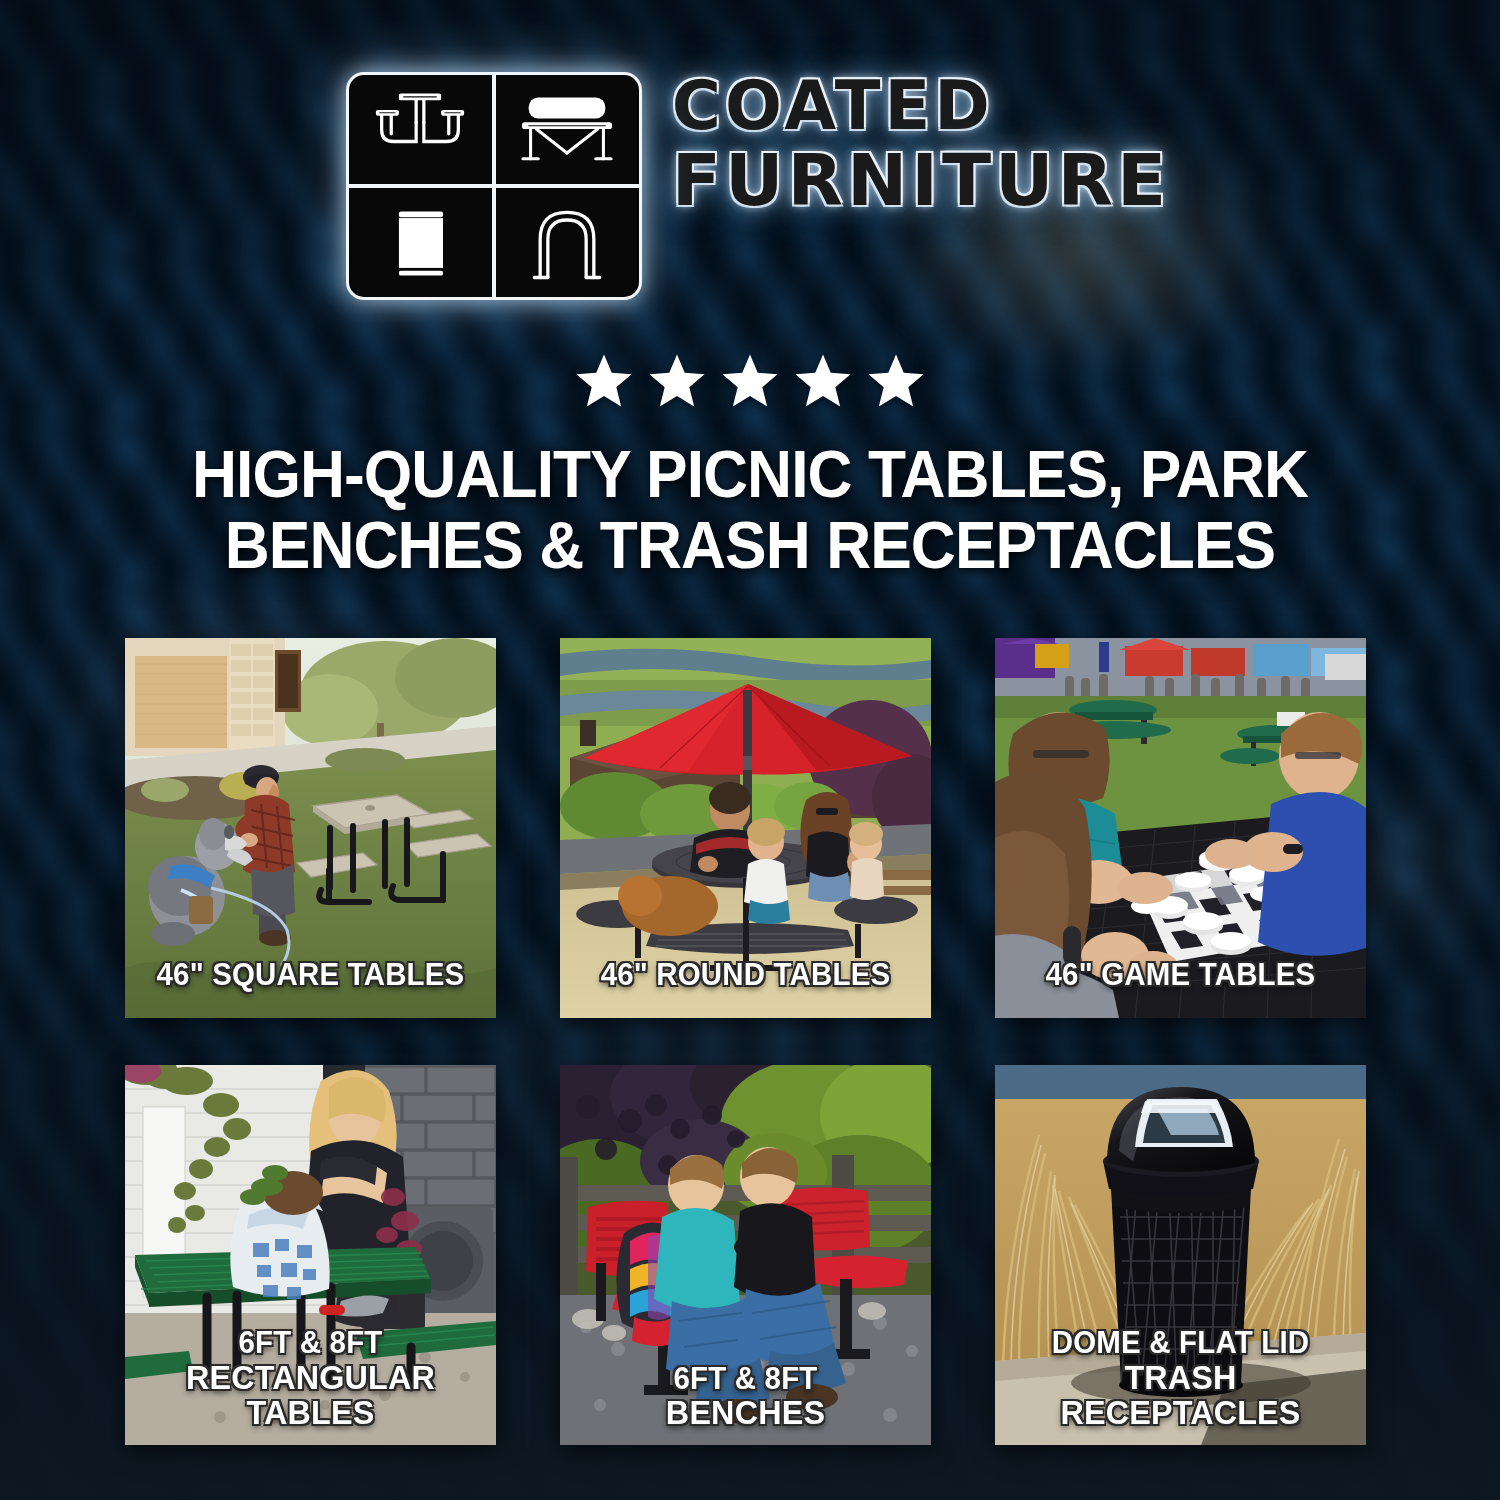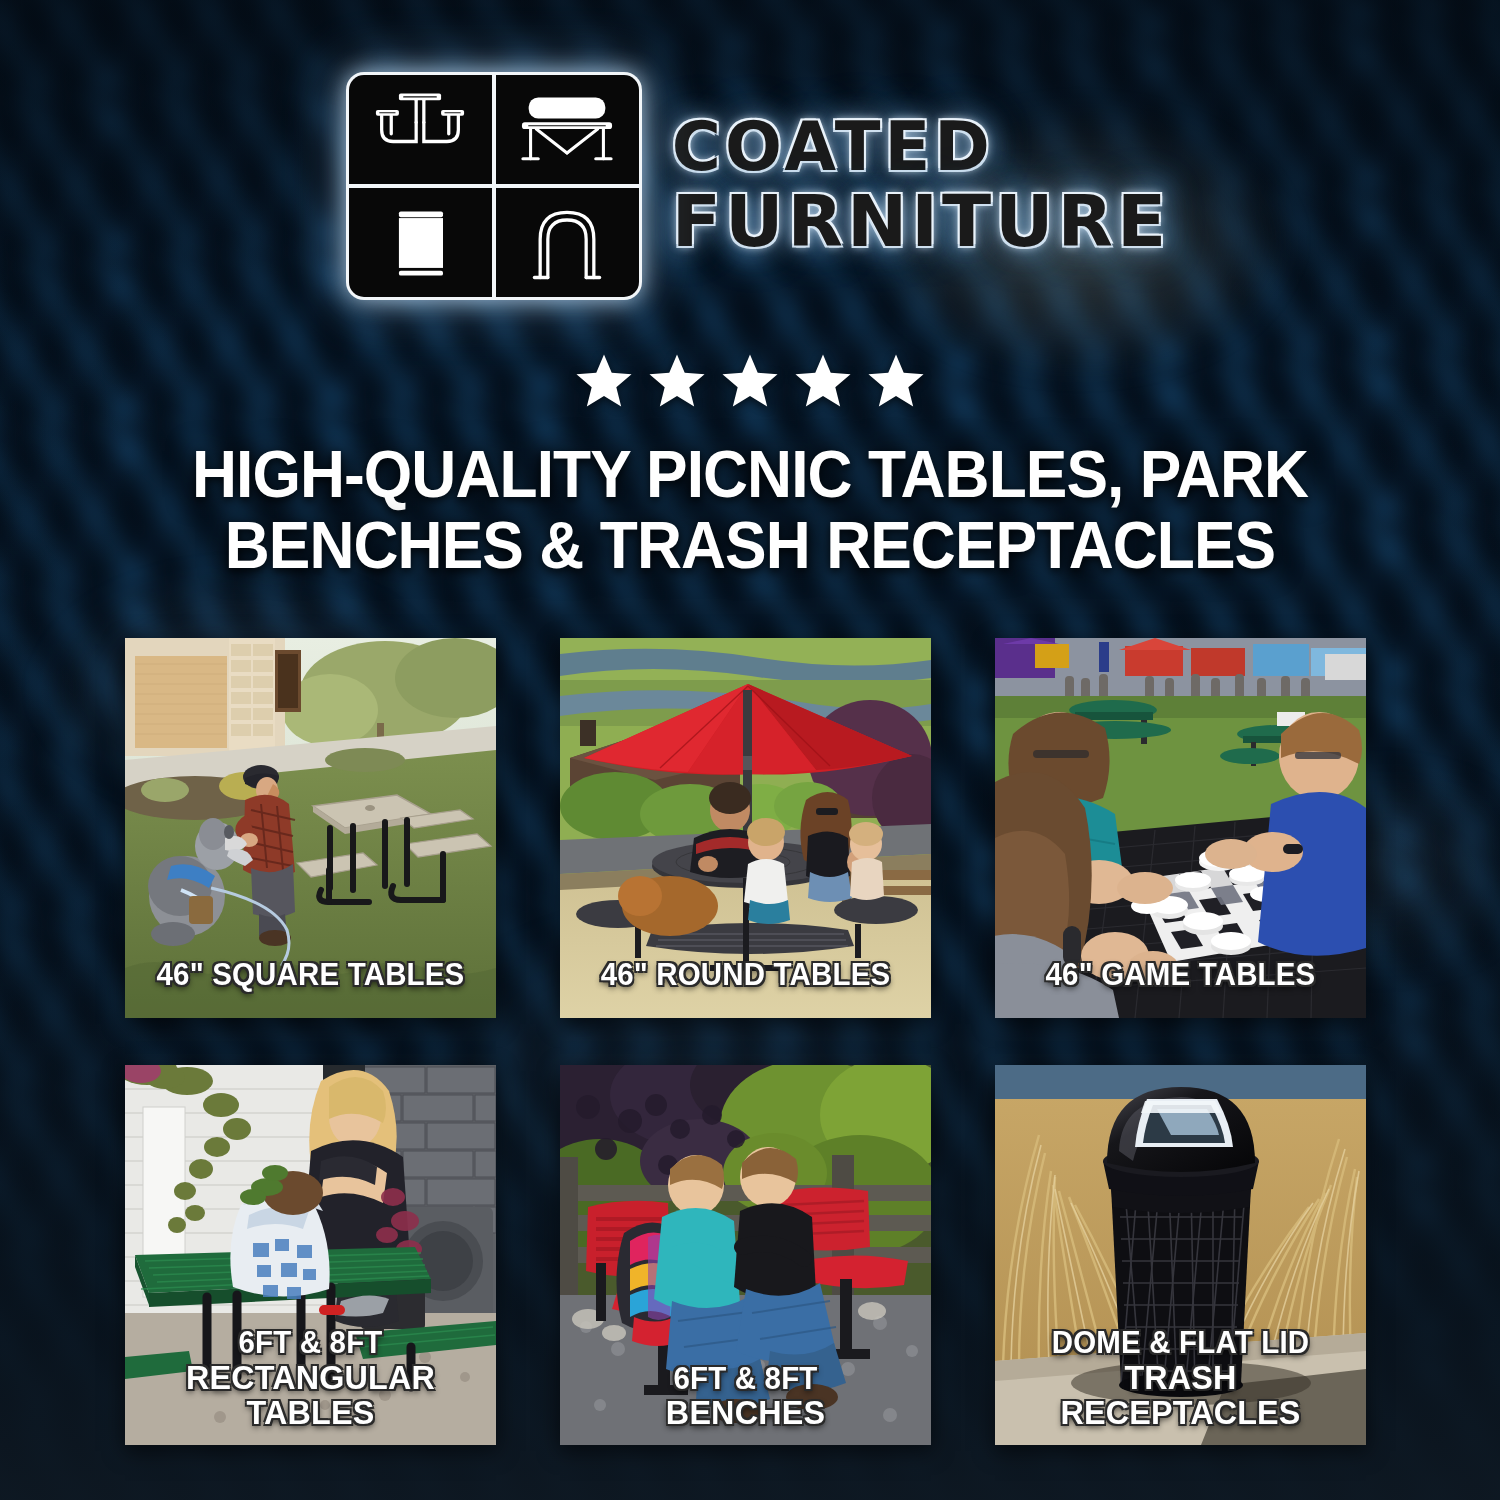--- a/index.html
+++ b/index.html
@@ -38,21 +38,21 @@
       linear-gradient(180deg, rgba(4,10,17,.52) 0%, rgba(4,10,17,.10) 22%, rgba(6,14,22,.22) 60%, rgba(10,20,30,.80) 88%, rgba(14,24,34,.95) 100%),
       radial-gradient(ellipse 95% 80% at 50% 45%, rgba(0,0,0,0) 45%, rgba(2,8,14,.62) 100%);
   }
 
   
   #page { position:relative; z-index:2; width:1500px; height:1500px; }
 
   
   .logo-row {
     position:absolute; left:16px; right:0; top:72px;
-    display:flex; align-items:center; justify-content:center; gap:30px;
+    display:flex; justify-content:center; gap:30px;
   }
   .logo-mark {
     width:296px; height:228px; flex:0 0 auto;
     display:grid; grid-template-columns:1fr 1fr; grid-template-rows:1fr 1fr;
     gap:4px; background:#f2f6f9; border-radius:18px; padding:3px;
     filter:drop-shadow(0 0 12px rgba(190,220,245,.85)) drop-shadow(0 0 26px rgba(120,170,215,.45));
   }
   .logo-cell { background:#080808; display:flex; align-items:center; justify-content:center; }
   .logo-cell:nth-child(1){ border-radius:15px 0 0 0; }
   .logo-cell:nth-child(2){ border-radius:0 15px 0 0; }

